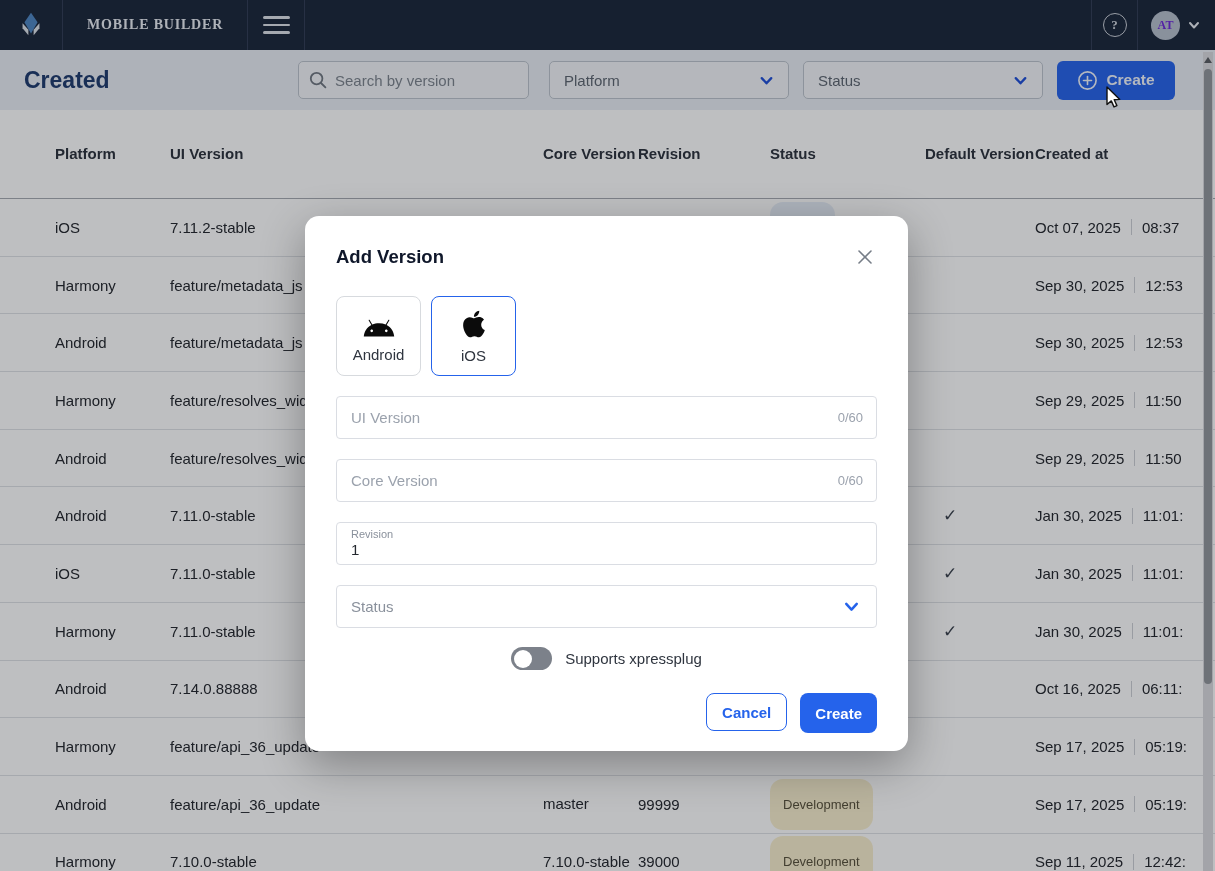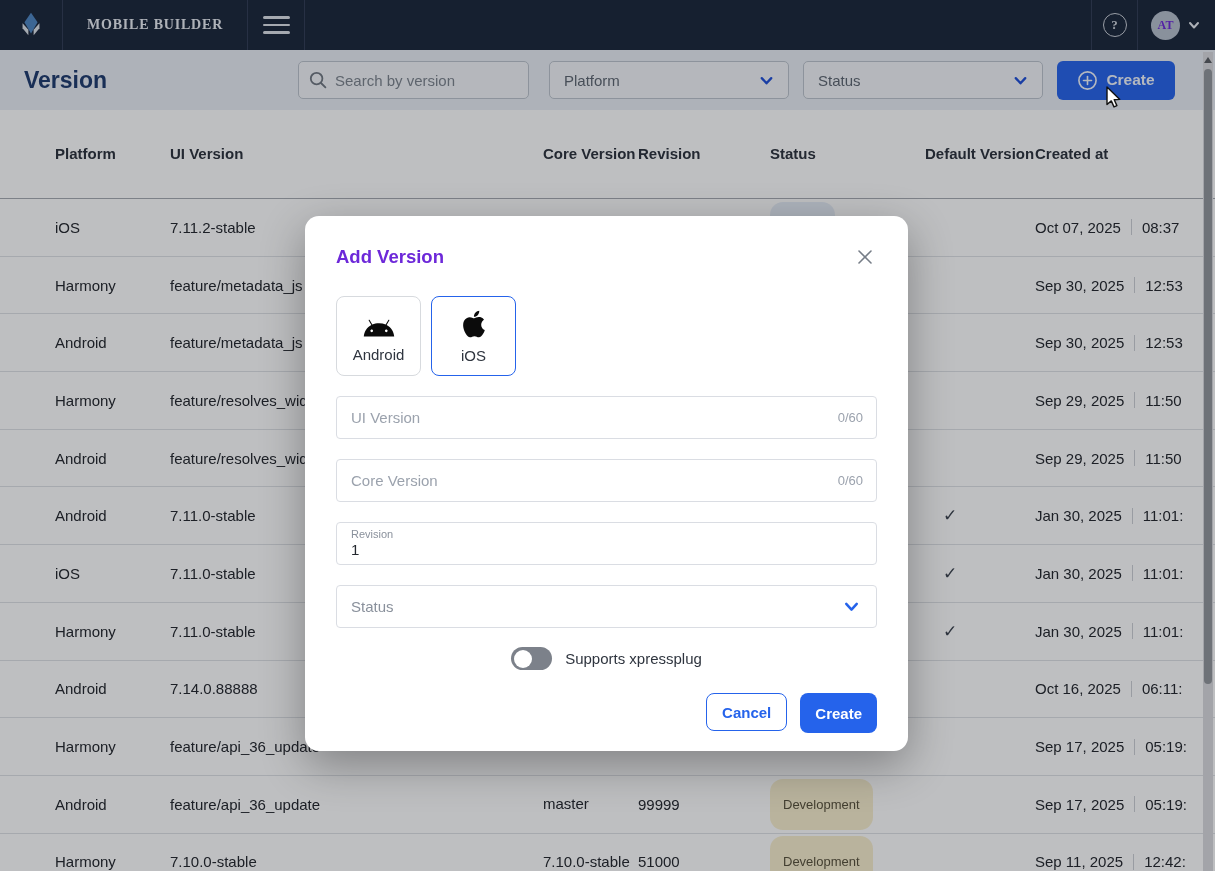--- a/index.html
+++ b/index.html
@@ -69,21 +69,21 @@
   .scrollbar { position:absolute; top:52px; right:2px; width:10px; height:819px; background:#dadbde; }
   .sb-arrow { position:absolute; top:5px; left:1px; width:0; height:0;
       border-left:4px solid transparent; border-right:4px solid transparent; border-bottom:6px solid #5a5d62; }
   .sb-thumb { position:absolute; top:17px; left:1px; width:8px; height:615px; background:#92969b; border-radius:4px; }
 
   
   .overlay { position:absolute; inset:0; background:rgba(13,17,26,0.27); z-index:10; }
   .modal { position:absolute; left:305px; top:216px; width:603px; height:535px; background:#fff;
       border-radius:14px; box-shadow:0 14px 45px rgba(0,0,0,.32); z-index:20; padding:29px 31px; }
   .modal-head { display:flex; align-items:center; }
-  .modal-title { font-size:18.5px; font-weight:bold; color:#6d28d9; }
+  .modal-title { font-size:18.5px; font-weight:bold; color:#0f172a; }
   .modal-close { margin-left:auto; background:none; border:none; cursor:pointer; line-height:0; padding:2px; }
 
   .platform-tiles { display:flex; gap:10px; margin-top:27px; }
   .tile { width:85px; height:80px; border:1px solid #d7dade; border-radius:8px; background:#fff;
       display:flex; flex-direction:column; align-items:center; justify-content:center; gap:7px;
       cursor:pointer; font-family:"Liberation Sans", sans-serif; }
   .tile.selected { border:1.5px solid #2563eb; }
   .tile-label { font-size:15px; color:#2f353f; }
 
   .field { position:relative; margin-top:20px; }
@@ -139,21 +139,21 @@
     <div class="nav-cell user-box">
       <div class="avatar">AT</div>
       <svg width="16" height="16" viewBox="0 0 16 16">
         <path d="M4 6 L8 10.5 L12 6" fill="none" stroke="#e8ecf2" stroke-width="2" stroke-linecap="round" stroke-linejoin="round"></path>
       </svg>
     </div>
   </div>
 </header>
 
 <div class="appbar">
-  <div class="page-title">Version</div>
+  <div class="page-title">Created</div>
   <div class="toolbar">
     <div class="search-wrap">
       <svg class="search-icon" width="20" height="20" viewBox="0 0 20 20">
         <circle cx="8.6" cy="8.6" r="5.8" fill="none" stroke="#6f7680" stroke-width="1.8"></circle>
         <line x1="13" y1="13" x2="17.4" y2="17.4" stroke="#6f7680" stroke-width="1.8" stroke-linecap="round"></line>
       </svg>
       <input type="text" placeholder="Search by version" style="">
     </div>
     <div class="select-box">
       <span>Platform</span>
@@ -384,21 +384,21 @@
       <span>Sep 17, 2025</span>
       <span class="date-sep"></span>
       <span>05:19:</span>
     </div>
   </div>
 
   <div class="trow">
     <div class="col-platform">Harmony</div>
     <div class="col-ui">7.10.0-stable</div>
     <div class="col-core">7.10.0-stable</div>
-    <div class="col-rev">51000</div>
+    <div class="col-rev">39000</div>
     <div class="col-status">
       <span class="badge development">Development</span>
     </div>
     <div class="col-default">
       
     </div>
     <div class="col-created">
       <span>Sep 11, 2025</span>
       <span class="date-sep"></span>
       <span>12:42:</span>

